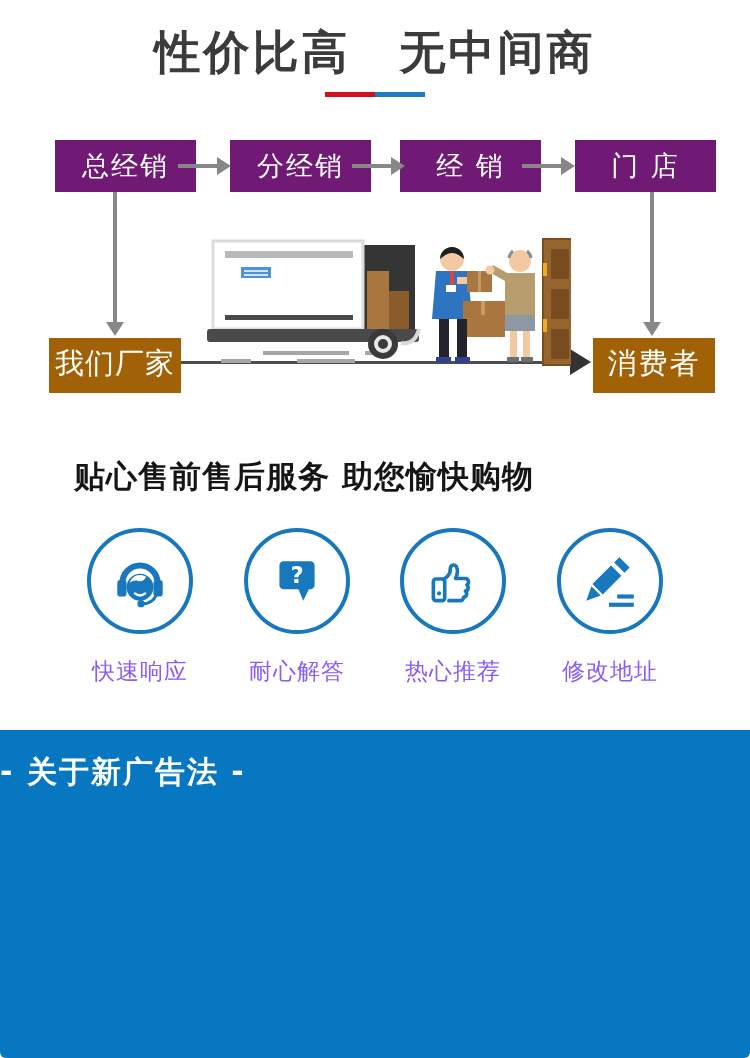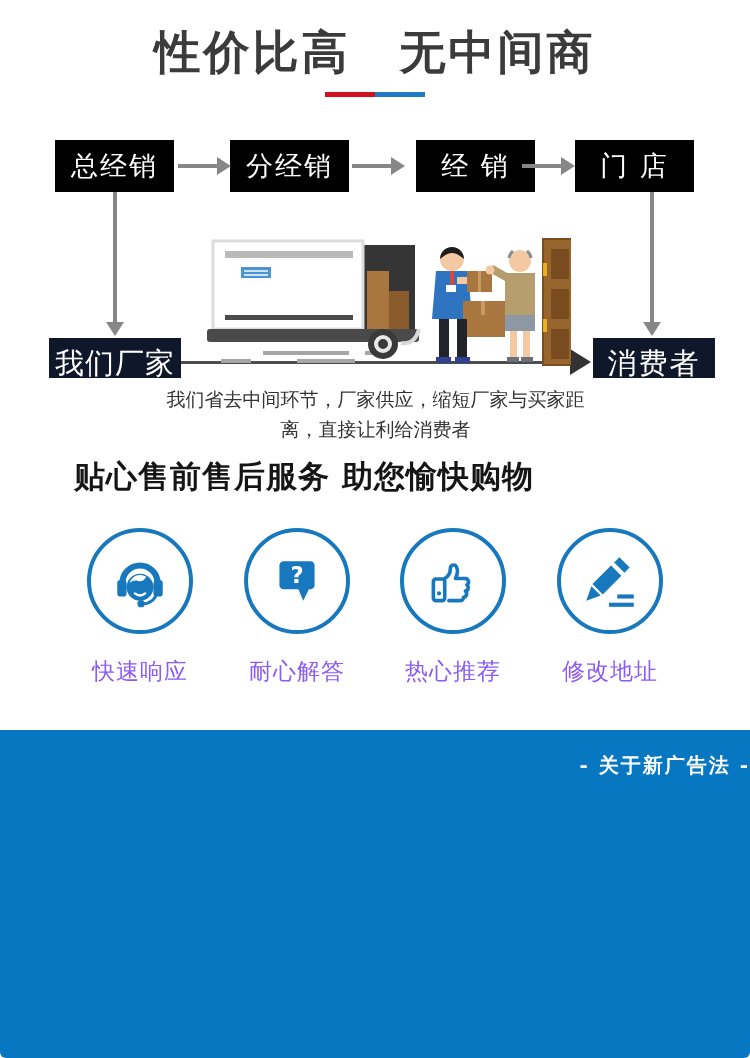--- a/index.html
+++ b/index.html
@@ -7,36 +7,36 @@
   .page{position:relative;width:750px;height:1058px;overflow:hidden;background:#fff;border-radius:6px;}
 
   
   .main-title{position:absolute;top:22px;left:0;width:750px;text-align:center;
     font-size:46px;font-weight:800;color:#3b3b3b;letter-spacing:3px;}
   .title-bar{position:absolute;top:92px;left:325px;width:100px;height:5px;display:flex;}
   .title-bar .red{width:50px;height:5px;background:#d0121f;}
   .title-bar .blue{width:50px;height:5px;background:#1e7ac4;}
 
   
-  .gbox{position:absolute;top:140px;width:119px;height:52px;background:#000000;
+  .gbox{position:absolute;top:140px;width:141px;height:52px;background:#701a75;
     color:#fff;font-size:27px;text-align:center;line-height:52px;letter-spacing:2px;}
-  .gb0{left:55px;} .gb1{left:230px;} .gb2{left:416px;} .gb3{left:575px;}
+  .gb0{left:55px;} .gb1{left:230px;} .gb2{left:400px;} .gb3{left:575px;}
 
   .harrow{position:absolute;top:164px;width:40px;height:4px;background:#878787;}
   .harrow::after{content:"";position:absolute;right:-13px;top:-7px;
     border-left:14px solid #878787;border-top:9px solid transparent;border-bottom:9px solid transparent;}
   .ha0{left:178px;} .ha1{left:352px;} .ha2{left:522px;}
 
   .vline{position:absolute;top:192px;width:4px;height:130px;background:#878787;}
   .vl-left{left:113px;} .vl-right{left:650px;}
   .vhead{position:absolute;top:322px;width:0;height:0;
     border-top:14px solid #878787;border-left:9px solid transparent;border-right:9px solid transparent;}
   .vh-left{left:106px;} .vh-right{left:643px;}
 
-  .bluebox{position:absolute;top:338px;height:40px;background:#0f172a;color:#fff;
+  .bluebox{position:absolute;top:338px;height:55px;background:#a16207;color:#fff;
     text-align:center;line-height:50px;font-size:29px;letter-spacing:1px;}
   .bb-left{left:49px;width:132px;}
   .bb-right{left:593px;width:122px;letter-spacing:2px;}
 
   .big-line{position:absolute;top:361px;left:181px;width:390px;height:3px;background:#4d4d4d;}
   .big-head{position:absolute;top:349px;left:570px;width:0;height:0;
     border-left:21px solid #333;border-top:13px solid transparent;border-bottom:13px solid transparent;}
 
   .illus{position:absolute;left:205px;top:233px;}
 
@@ -48,21 +48,21 @@
     font-size:31px;font-weight:600;color:#151515;letter-spacing:1px;}
   .svc-circle{position:absolute;top:528px;width:98px;height:98px;border:4px solid #1878be;
     border-radius:50%;background:#fff;display:flex;align-items:center;justify-content:center;}
   .sc0{left:87px;} .sc1{left:244px;} .sc2{left:400px;} .sc3{left:557px;}
   .svc-label{position:absolute;top:656px;width:140px;text-align:center;
     font-size:23px;color:#8b5cf6;letter-spacing:1px;}
   .sl0{left:70px;} .sl1{left:227px;} .sl2{left:383px;} .sl3{left:540px;}
 
   
   .notice{position:absolute;top:730px;left:0;width:750px;height:328px;background:#0877c2;color:#fff;}
-  .notice-title{padding-top:22px;text-align:right;font-size:20px;font-weight:700;letter-spacing:2px;}
+  .notice-title{padding-top:22px;text-align:left;font-size:30px;font-weight:700;letter-spacing:2px;}
   .notice-body{margin:12px 22px 0 22px;}
   .notice-body p{margin:0;font-size:20px;font-weight:700;line-height:39px;
     text-align:justify;text-indent:26px;}
   .notice-body p.p2{margin-top:6px;}
   .hl{color:#ffd800;text-decoration:underline;text-decoration-color:#ccd84e;
     text-decoration-thickness:2px;text-underline-offset:7px;}
 </style>
 </head>
 <body>
 
@@ -148,21 +148,20 @@
     <rect x="370" y="16" width="18" height="30" fill="#7a4d20"></rect>
     <rect x="346" y="56" width="18" height="30" fill="#7a4d20"></rect>
     <rect x="370" y="56" width="18" height="30" fill="#7a4d20"></rect>
     <rect x="346" y="96" width="18" height="30" fill="#7a4d20"></rect>
     <rect x="370" y="96" width="18" height="30" fill="#7a4d20"></rect>
     <rect x="338" y="30" width="4" height="13" fill="#e8b021"></rect>
     <rect x="338" y="86" width="4" height="13" fill="#e8b021"></rect>
     <rect x="394" y="62" width="4" height="13" fill="#e8b021"></rect>
   </svg>
 
-  <div class="caption">我们省去中间环节，厂家供应，缩短厂家与买家距离，直接让利给消费者</div>
 
   <div class="svc-title">贴心售前售后服务 助您愉快购物</div>
 
   <div class="svc-circle sc0">
     <svg width="62" height="62" viewBox="0 0 60 60">
       <path d="M13,32 a17,17 0 0 1 34,0" fill="none" stroke="#1878be" stroke-width="6"></path>
       <rect x="8" y="29" width="9" height="16" rx="3" fill="#1878be"></rect>
       <rect x="43" y="29" width="9" height="16" rx="3" fill="#1878be"></rect>
       <circle cx="30" cy="36" r="13" fill="#1878be"></circle>
       <path d="M20,32 c2,-7 9,-10 16,-6 c-2,4 -5,5 -8,4 c-3,-1 -6,0 -8,2 z" fill="#ffffff"></path>

